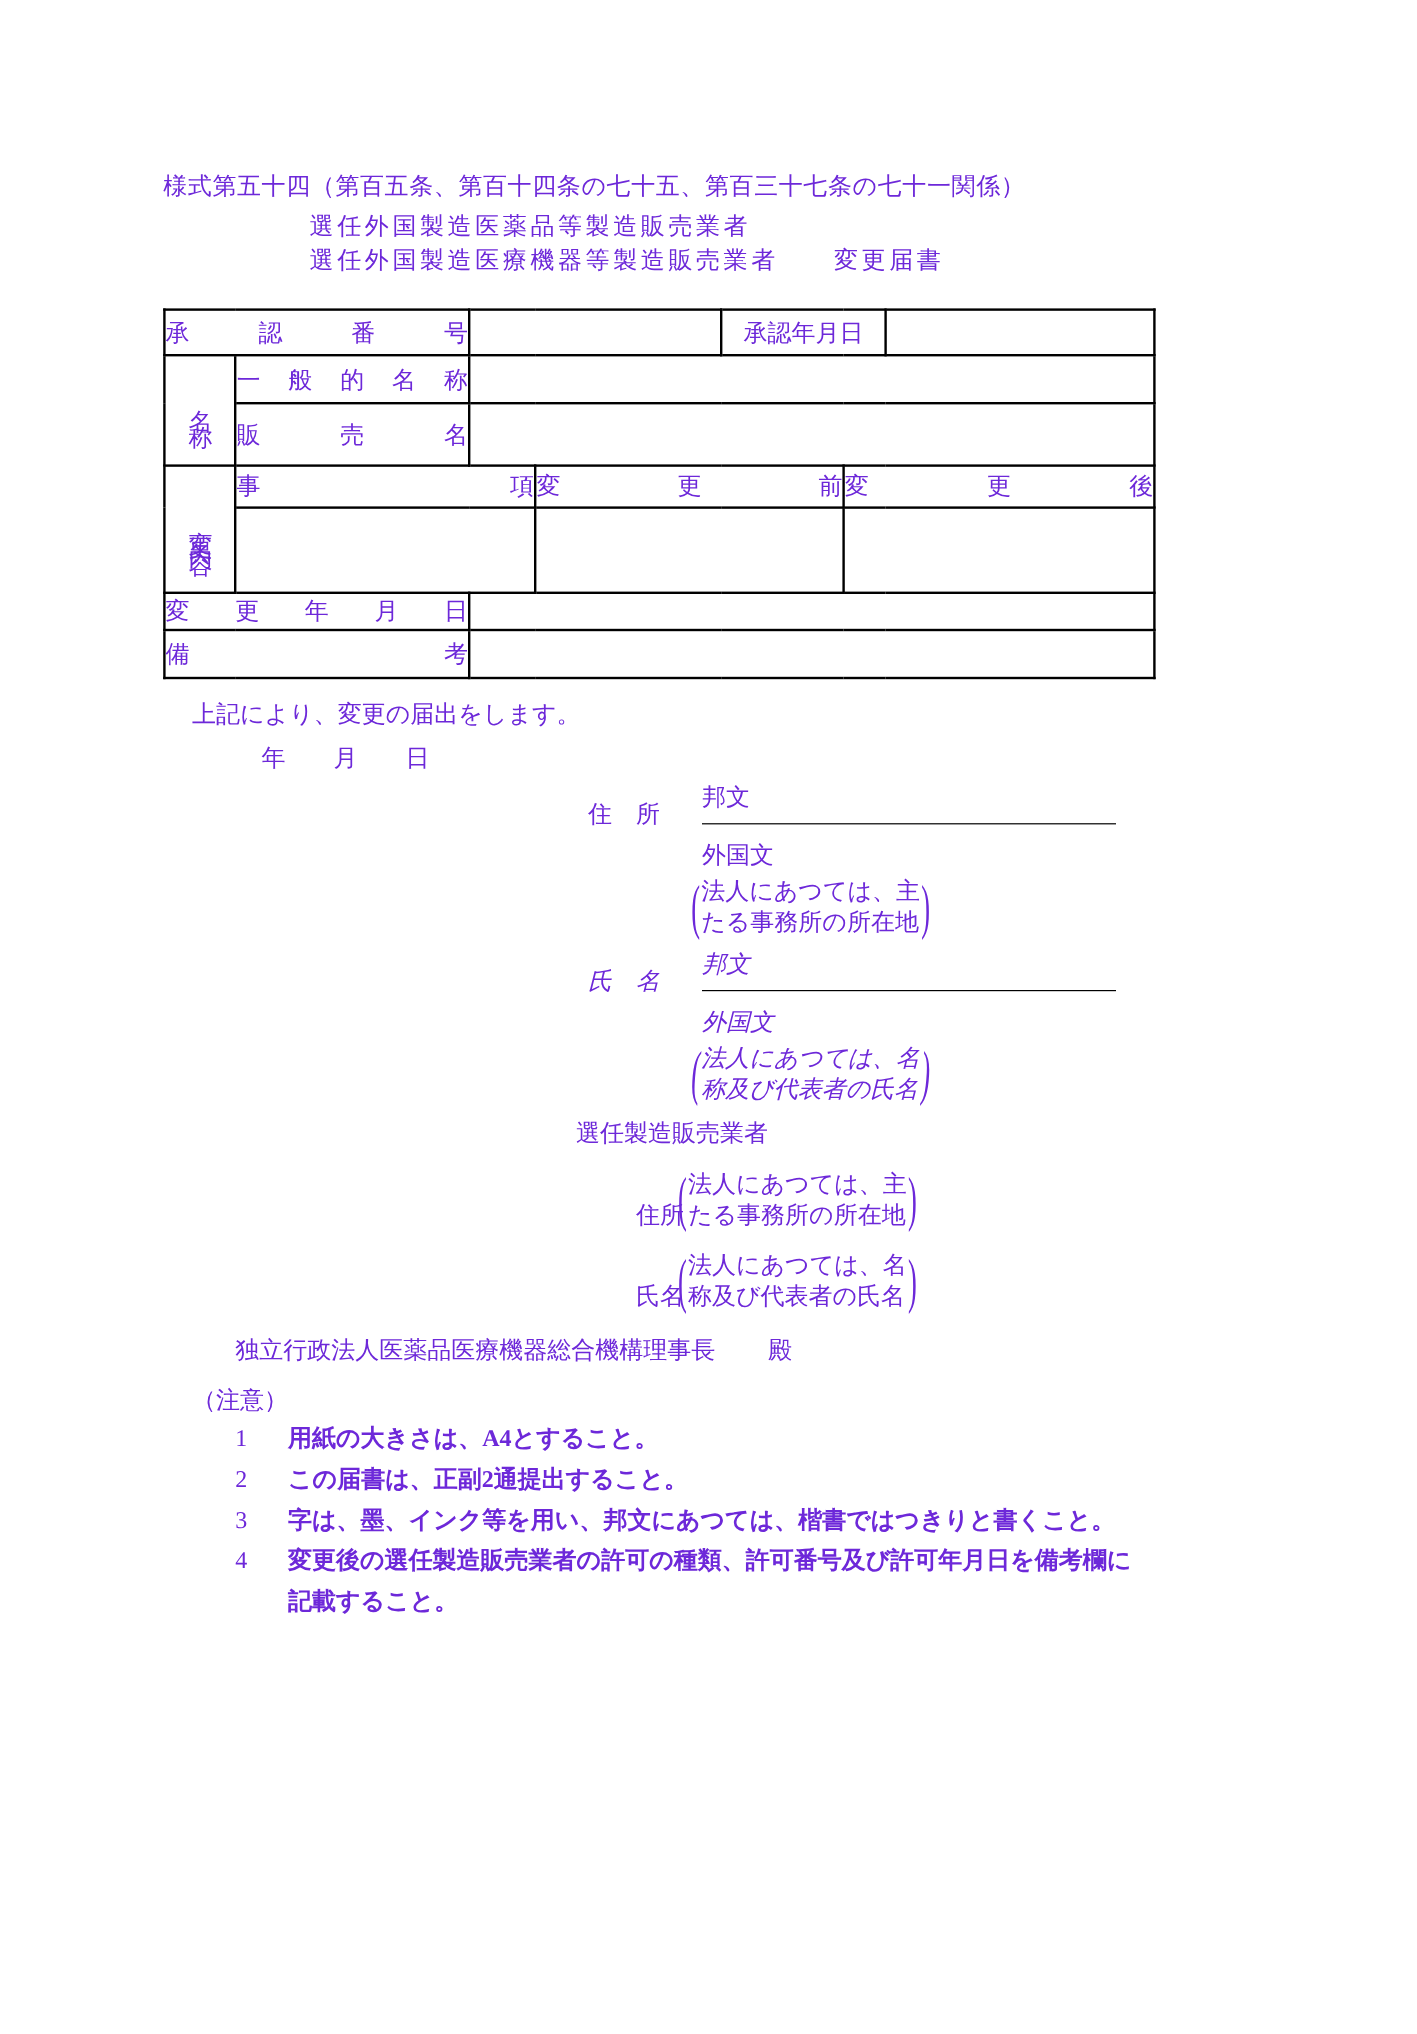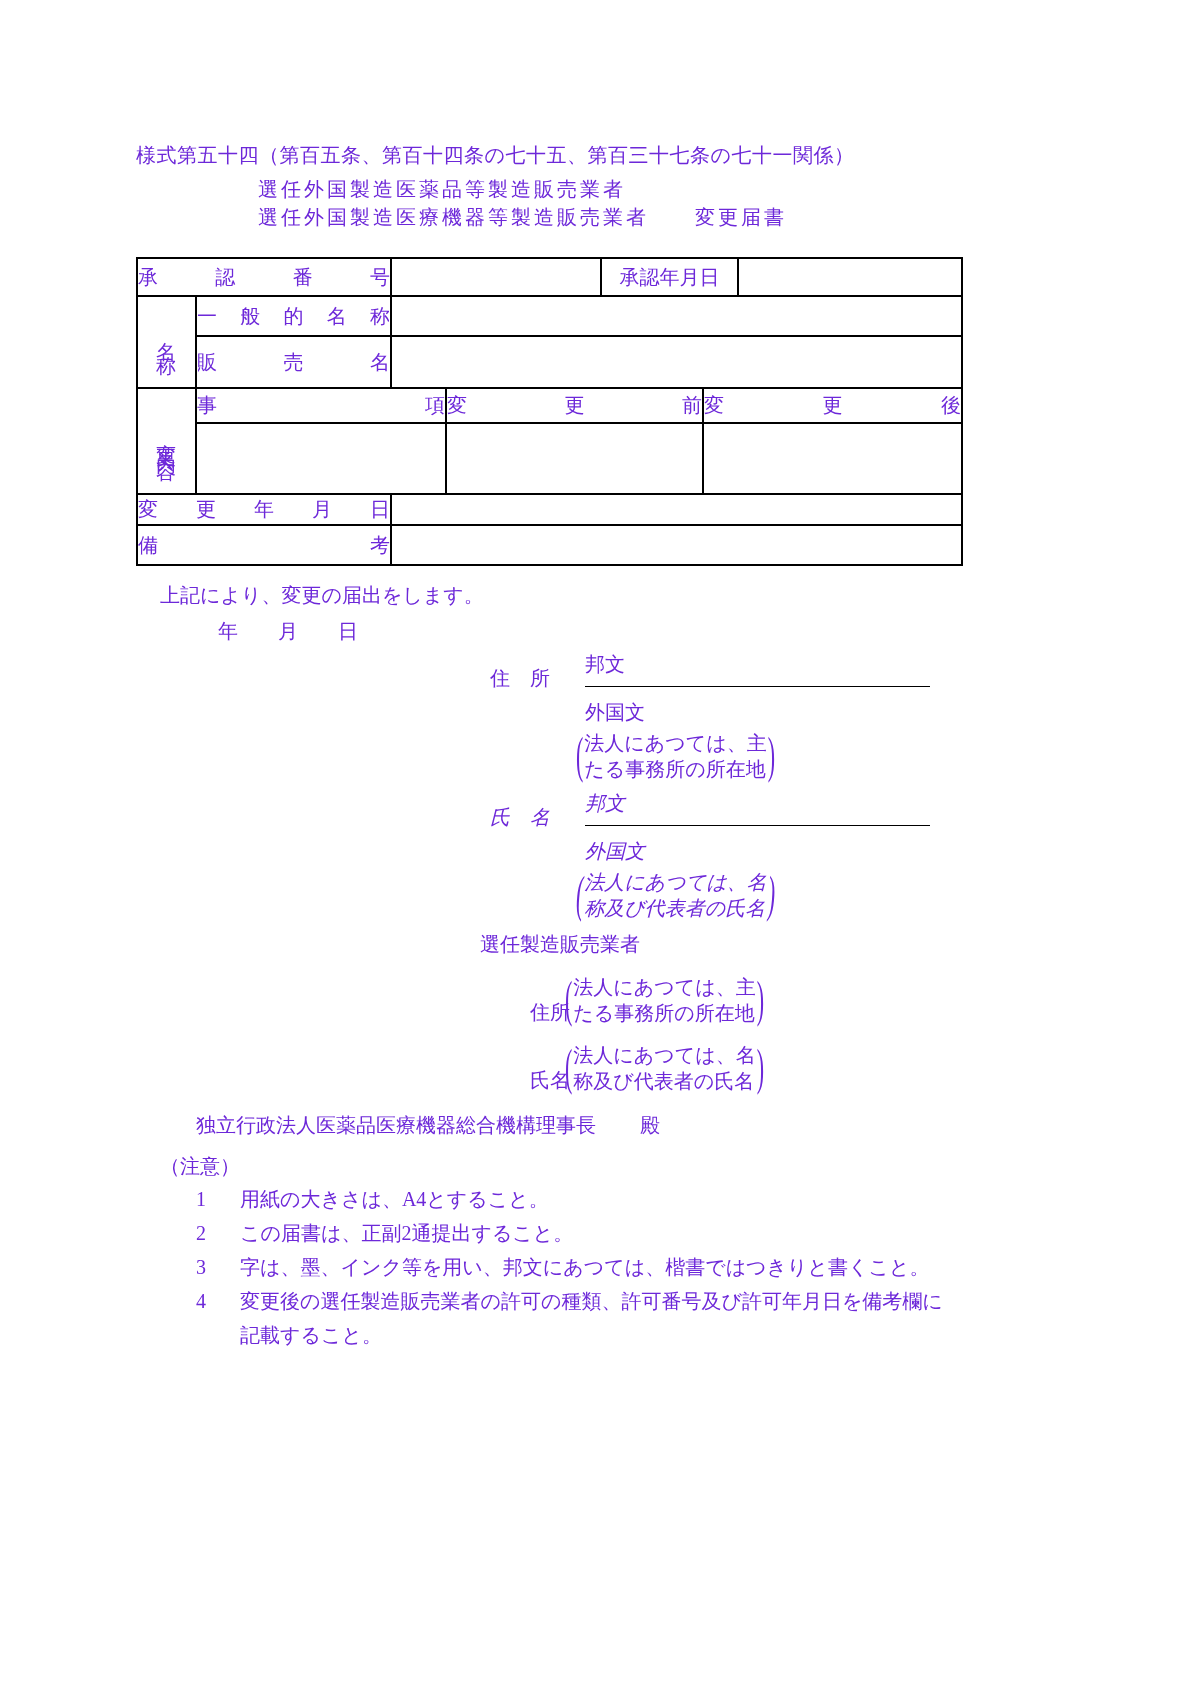--- a/index.html
+++ b/index.html
@@ -46,21 +46,21 @@
   .holder-row { display: flex; align-items: flex-end; margin-left: 394px; margin-top: 12px; }
   .holder-label { margin-right: 4px; flex: none; }
 
   .recipient { margin-left: 60px; margin-top: 18px; }
   .honorific { margin-left: 44px; }
 
   .notes-heading { margin-left: 24px; margin-top: 14px; }
   .notes-list { margin-top: 2px; }
   .note-item { display: flex; margin-left: 60px; line-height: 34px; }
   .note-num { width: 44px; flex: none; }
-  .note-text { width: 712px; }
+  .note-text { width: 712px; font-weight: bold; }
 </style>
 </head>
 <body>
 
 <div class="page">
   <div class="content">
 
     <div class="form-number">様式第五十四（第百五条、第百十四条の七十五、第百三十七条の七十一関係）</div>
 
     <div class="title-block">

